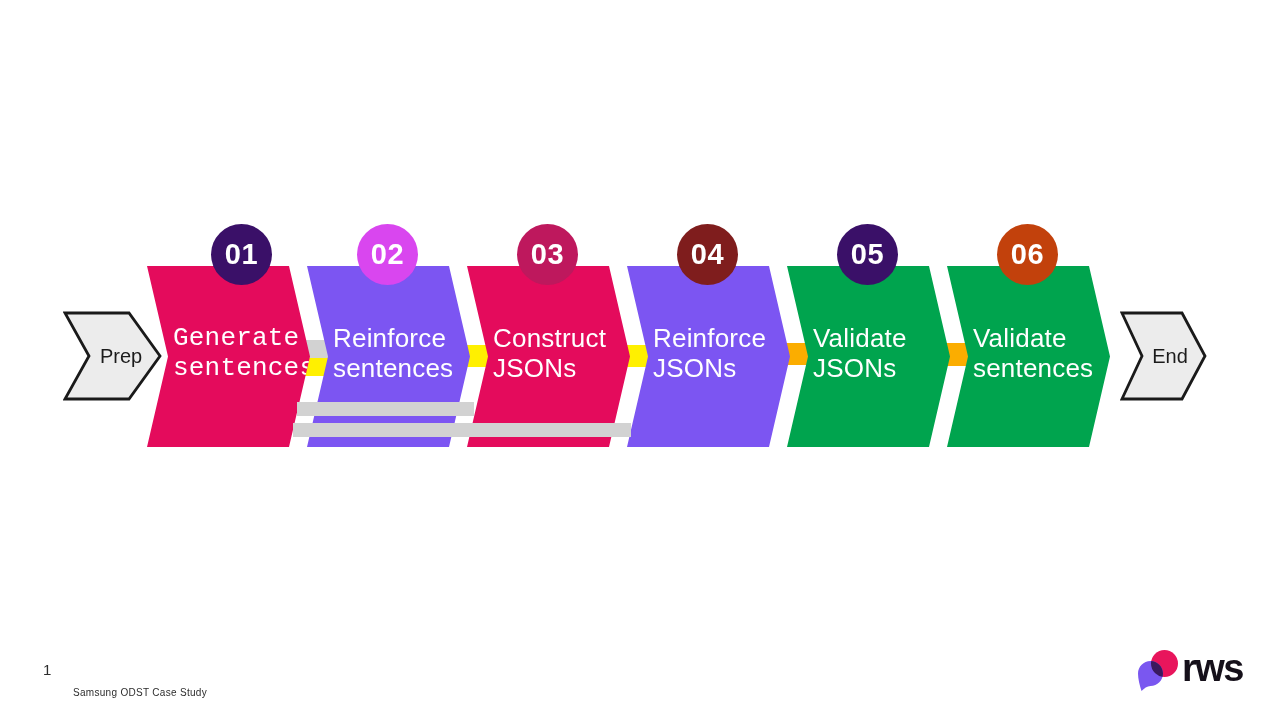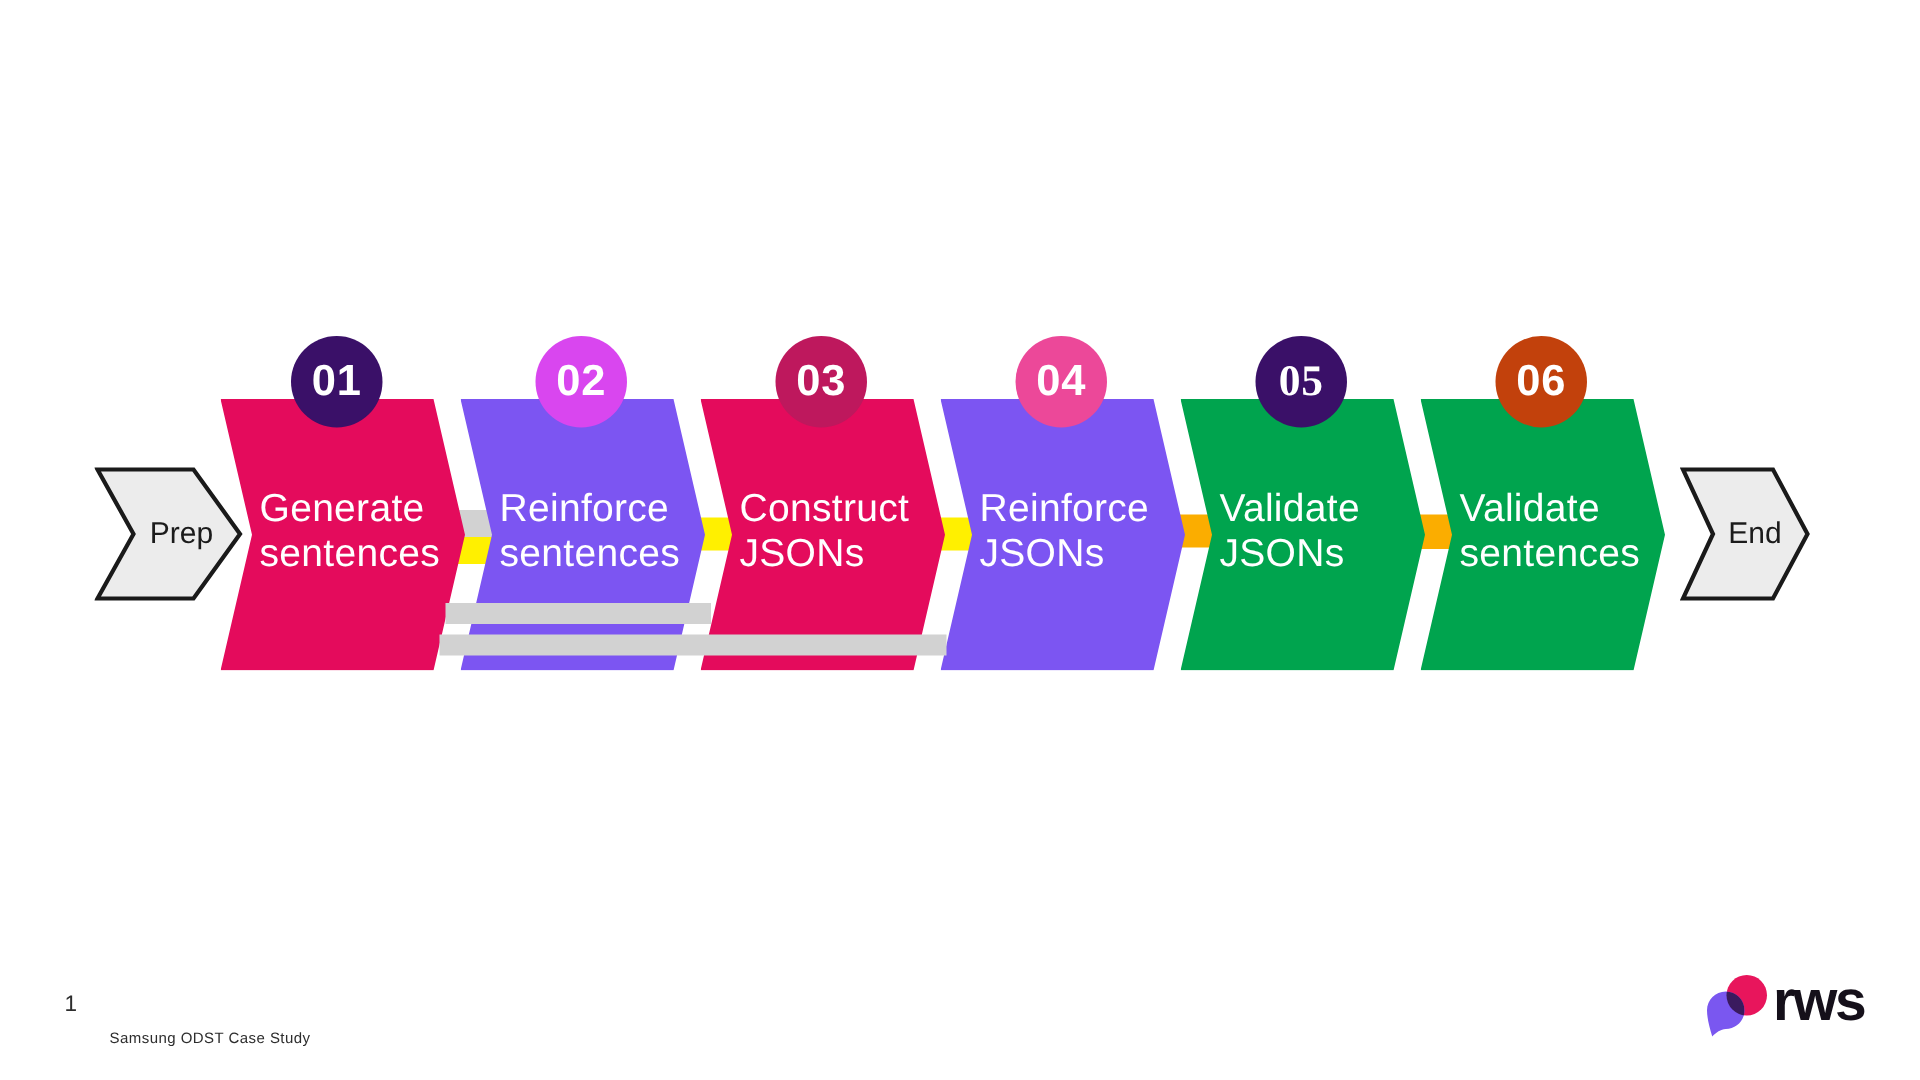--- a/index.html
+++ b/index.html
@@ -20,21 +20,21 @@
   .chev .lbl{
     position:absolute;left:26px;top:57px;font-size:26px;line-height:30px;
     letter-spacing:0.2px;white-space:nowrap;
   }
   
   .badge{
     position:absolute;top:224px;width:61px;height:61px;border-radius:50%;z-index:4;
     display:flex;align-items:center;justify-content:center;
     font-size:29px;font-weight:700;letter-spacing:0.5px;
   }
-  .b0{left:194px}.b1{left:357px}.b2{left:517px}.b3{left:677px}.b4{left:837px}.b5{left:997px}
+  .b0{left:211px}.b1{left:357px}.b2{left:517px}.b3{left:677px}.b4{left:837px}.b5{left:997px}
   
   .conn{position:absolute;z-index:1;}
   .j12a{left:304px;top:340px;width:25px;height:18px}
   .j12b{left:304px;top:358px;width:25px;height:18px}
   .j23{left:464px;top:345px;width:25px;height:22px}
   .j34{left:624px;top:345px;width:25px;height:22px}
   .j45{left:784px;top:343px;width:25px;height:22px}
   .j56{left:944px;top:343px;width:26px;height:23px}
   
   .bar{position:absolute;z-index:3;height:14px;}
@@ -76,21 +76,21 @@
   <div class="tlabel">Prep</div>
 </div>
 
 <div class="conn j12a" style="background-color: rgb(210, 210, 210);"></div>
 <div class="conn j12b" style="background-color: rgb(255, 240, 0);"></div>
 <div class="conn j23" style="background-color: rgb(255, 240, 0);"></div>
 <div class="conn j34" style="background-color: rgb(255, 240, 0);"></div>
 <div class="conn j45" style="background-color: rgb(251, 173, 0);"></div>
 <div class="conn j56" style="background-color: rgb(251, 173, 0);"></div>
 
-<div class="chev c0" style="background-color: rgb(228, 11, 92);">
+<div class="chev c0" style="background-color: rgb(228, 11, 92); font-family: Liberation Mono, monospace;">
   <div class="lbl" style="color: rgb(255, 255, 255);">
     <div>Generate</div>
     <div>sentences</div>
   </div>
 </div>
 <div class="chev c1" style="background-color: rgb(124, 85, 242);">
   <div class="lbl" style="color: rgb(255, 255, 255);">
     <div>Reinforce</div>
     <div>sentences</div>
   </div>
@@ -119,22 +119,22 @@
     <div>sentences</div>
   </div>
 </div>
 
 <div class="bar barA" style="background-color: rgb(210, 210, 210);"></div>
 <div class="bar barB" style="background-color: rgb(210, 210, 210);"></div>
 
 <div class="badge b0" style="background-color: rgb(58, 16, 104); color: rgb(255, 255, 255);">01</div>
 <div class="badge b1" style="background-color: #d946ef; color: rgb(255, 255, 255);">02</div>
 <div class="badge b2" style="background-color: #be185d; color: rgb(255, 255, 255);">03</div>
-<div class="badge b3" style="background-color: #ec4899; color: rgb(255, 255, 255);">04</div>
-<div class="badge b4" style="background-color: rgb(58, 16, 104); color: rgb(255, 255, 255); font-family: Liberation Serif, serif;">05</div>
+<div class="badge b3" style="background-color: #7f1d1d; color: rgb(255, 255, 255);">04</div>
+<div class="badge b4" style="background-color: rgb(58, 16, 104); color: rgb(255, 255, 255);">05</div>
 <div class="badge b5" style="background-color: #c2410c; color: rgb(255, 255, 255);">06</div>
 
 <div class="terminal end">
   <svg width="88" height="90" viewBox="0 0 88 90">
     <polygon points="2,2 62,2 85,45 62,88 2,88 22,45" stroke-width="2.8" stroke-linejoin="miter" style="fill: rgb(236, 236, 236); stroke: rgb(26, 26, 26);"></polygon>
   </svg>
   <div class="tlabel">End</div>
 </div>
 
 <div class="footer-num">1</div>

